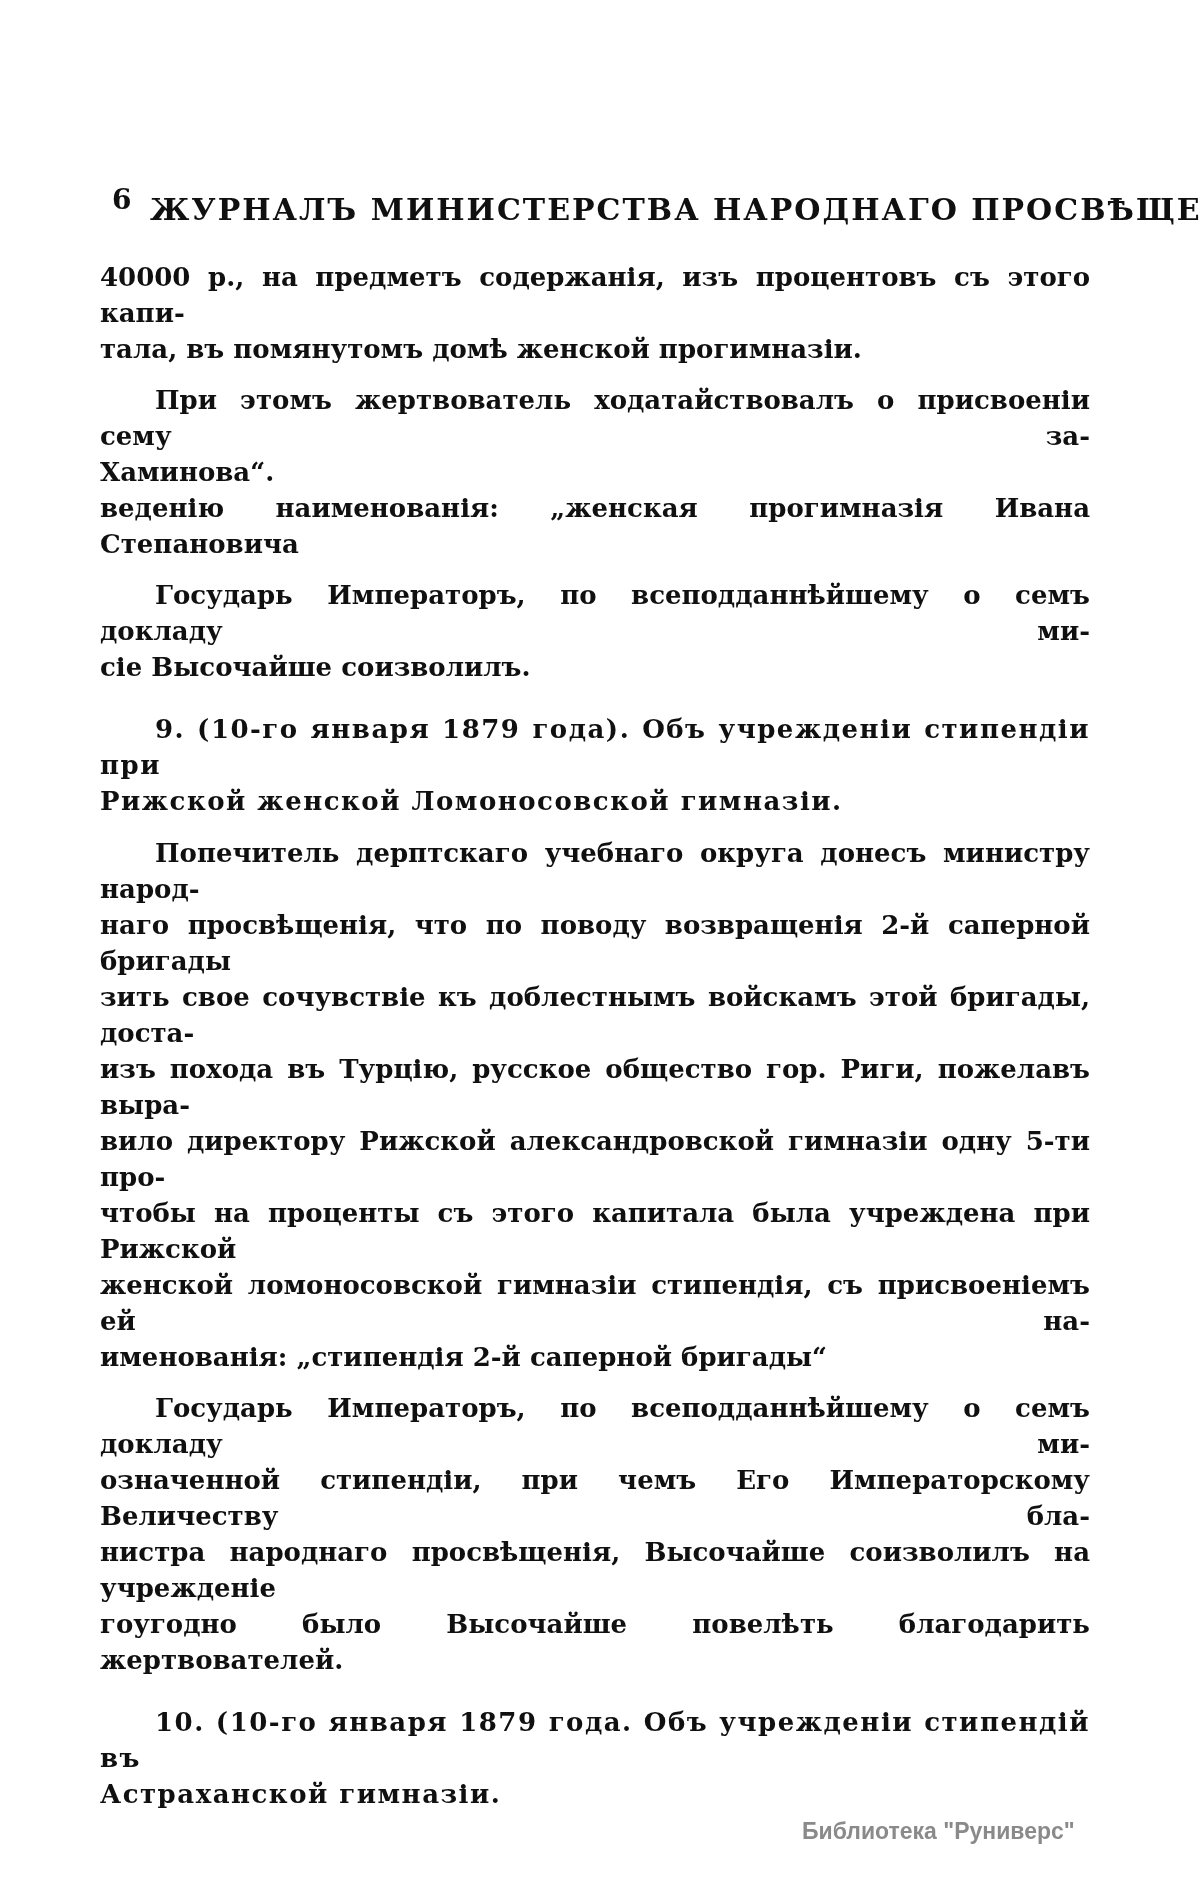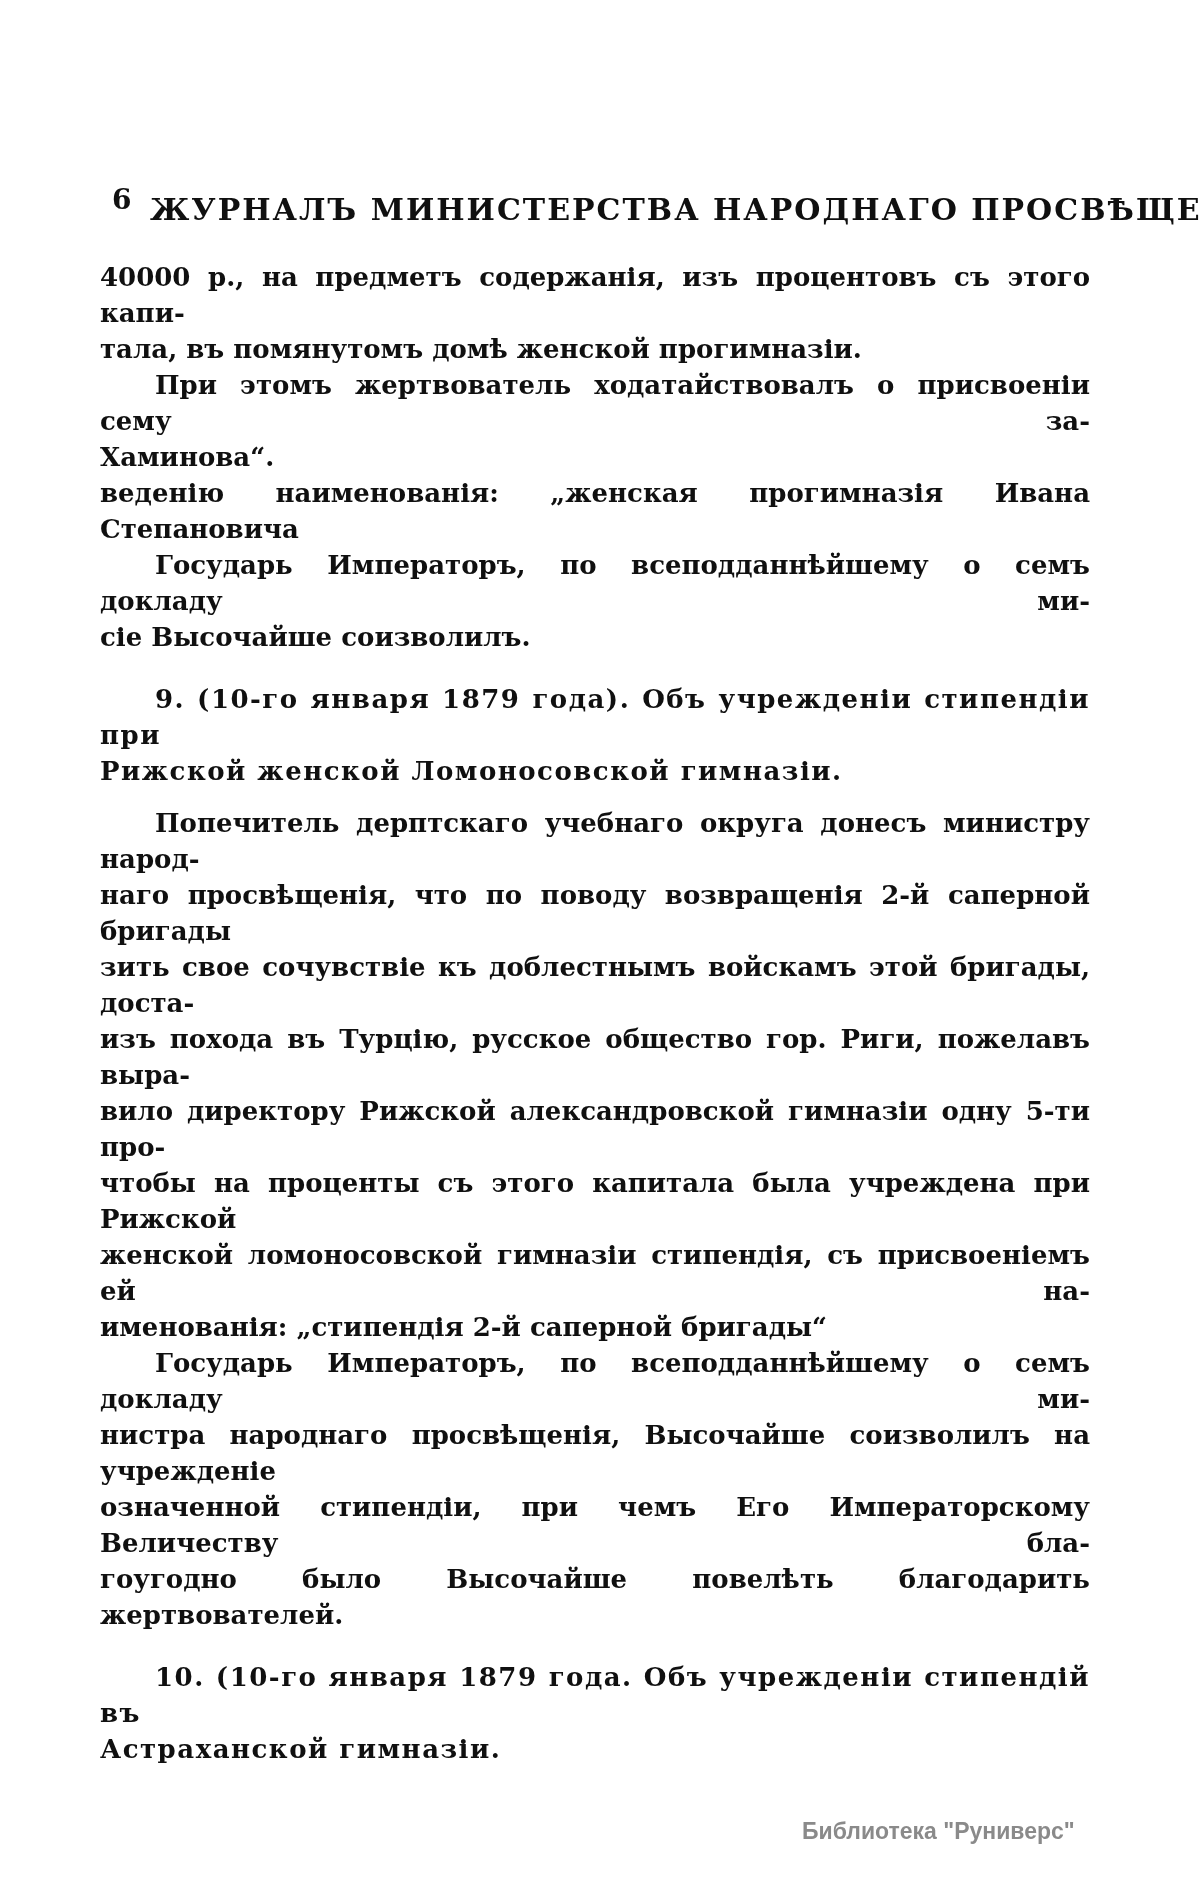--- a/index.html
+++ b/index.html
@@ -38,21 +38,21 @@
     font-size: 26px;
     font-weight: bold;
     line-height: 36px;
   }
   .block { margin: 0; }
   .block .line {
     text-align: justify;
     text-align-last: justify;
   }
   .block .line:last-child { text-align-last: left; }
-  .block.indent .line:first-child { text-indent: 55px; }
+  .block.indent .line:first-child { text-indent: 55px; margin-top: 15px; }
   .heading {
     margin: 26px 0 16px 0;
     letter-spacing: 1.5px;
   }
   .watermark {
     position: absolute;
     left: 802px;
     top: 1818px;
     font-family: "Liberation Sans", sans-serif;
     font-size: 23px;
@@ -91,22 +91,22 @@
       <div class="line">наго просвѣщенія, что по поводу возвращенія 2-й саперной бригады</div>
       <div class="line">зить свое сочувствіе къ доблестнымъ войскамъ этой бригады, доста-</div>
       <div class="line">изъ похода въ Турцію, русское общество гор. Риги, пожелавъ выра-</div>
       <div class="line">вило директору Рижской александровской гимназіи одну 5-ти про-</div>
       <div class="line">чтобы на проценты съ этого капитала была учреждена при Рижской</div>
       <div class="line">женской ломоносовской гимназіи стипендія, съ присвоеніемъ ей на-</div>
       <div class="line">именованія: „стипендія 2-й саперной бригады“</div>
     </div>
   <div class="block para indent">
       <div class="line">Государь Императоръ, по всеподданнѣйшему о семъ докладу ми-</div>
+      <div class="line">означенной стипендіи, при чемъ Его Императорскому Величеству бла-</div>
       <div class="line">нистра народнаго просвѣщенія, Высочайше соизволилъ на учрежденіе</div>
-      <div class="line">означенной стипендіи, при чемъ Его Императорскому Величеству бла-</div>
       <div class="line">гоугодно было Высочайше повелѣть благодарить жертвователей.</div>
     </div>
   <div class="block heading indent">
       <div class="line">10. (10-го января 1879 года. Объ учрежденіи стипендій въ</div>
       <div class="line">Астраханской гимназіи.</div>
     </div>
 
 </div>
 
 <div class="watermark">Библиотека "Руниверс"</div>

